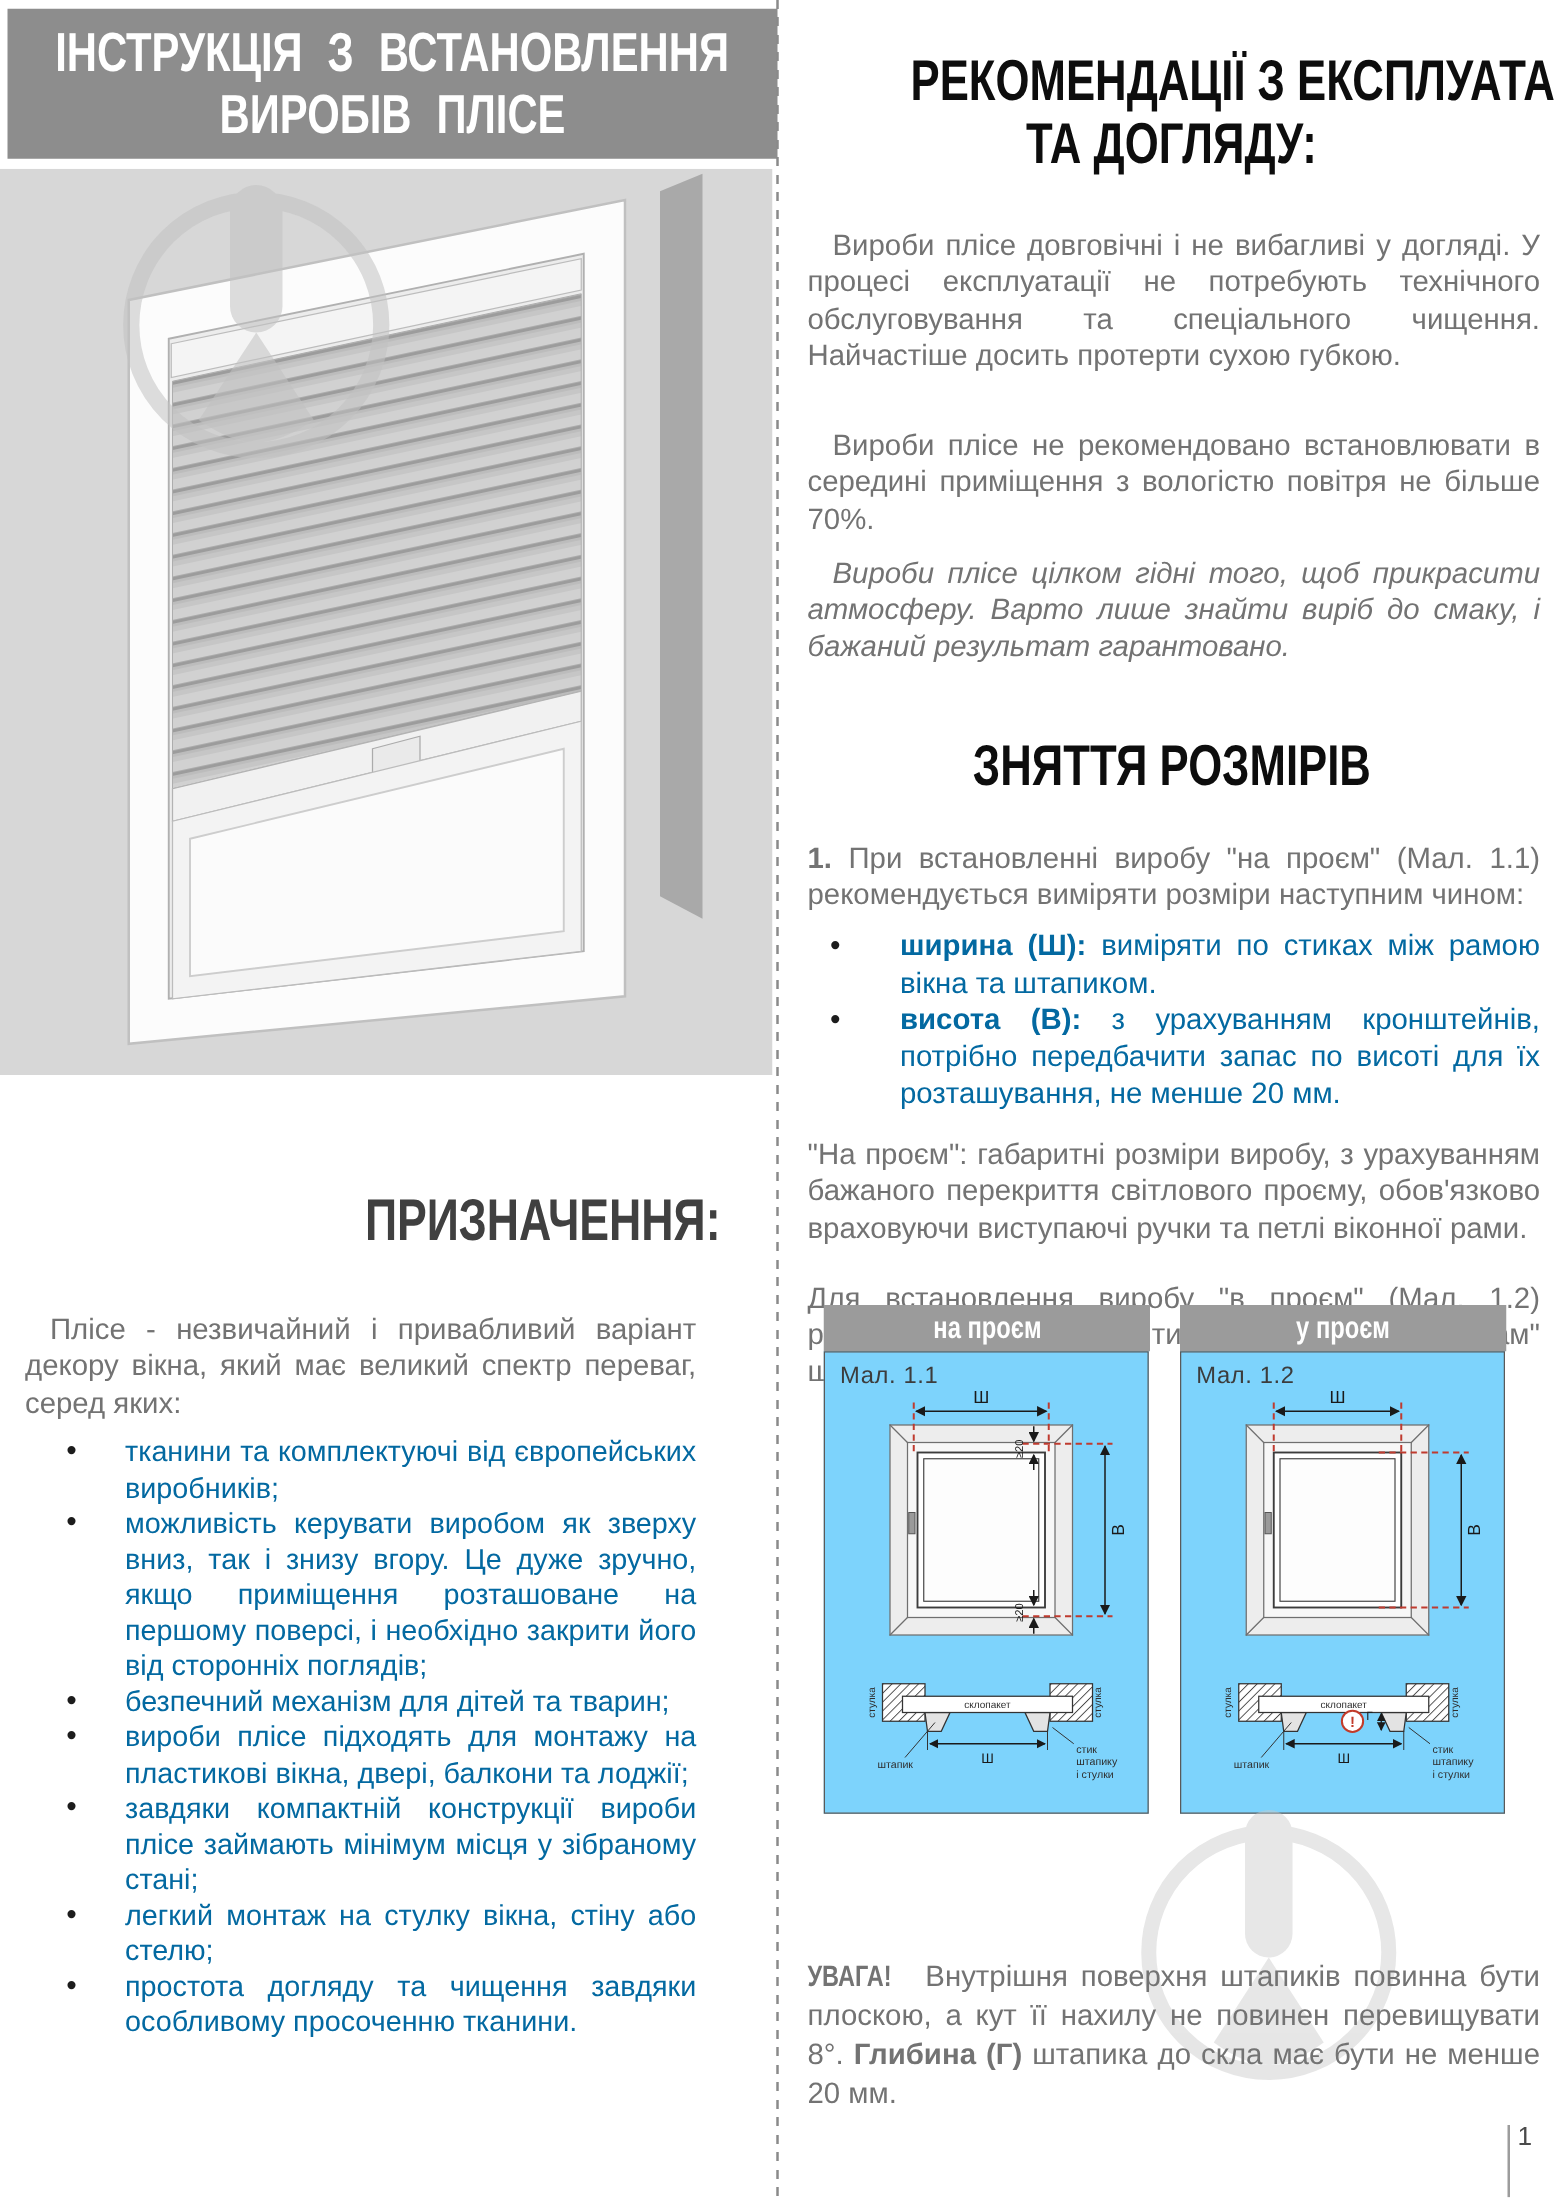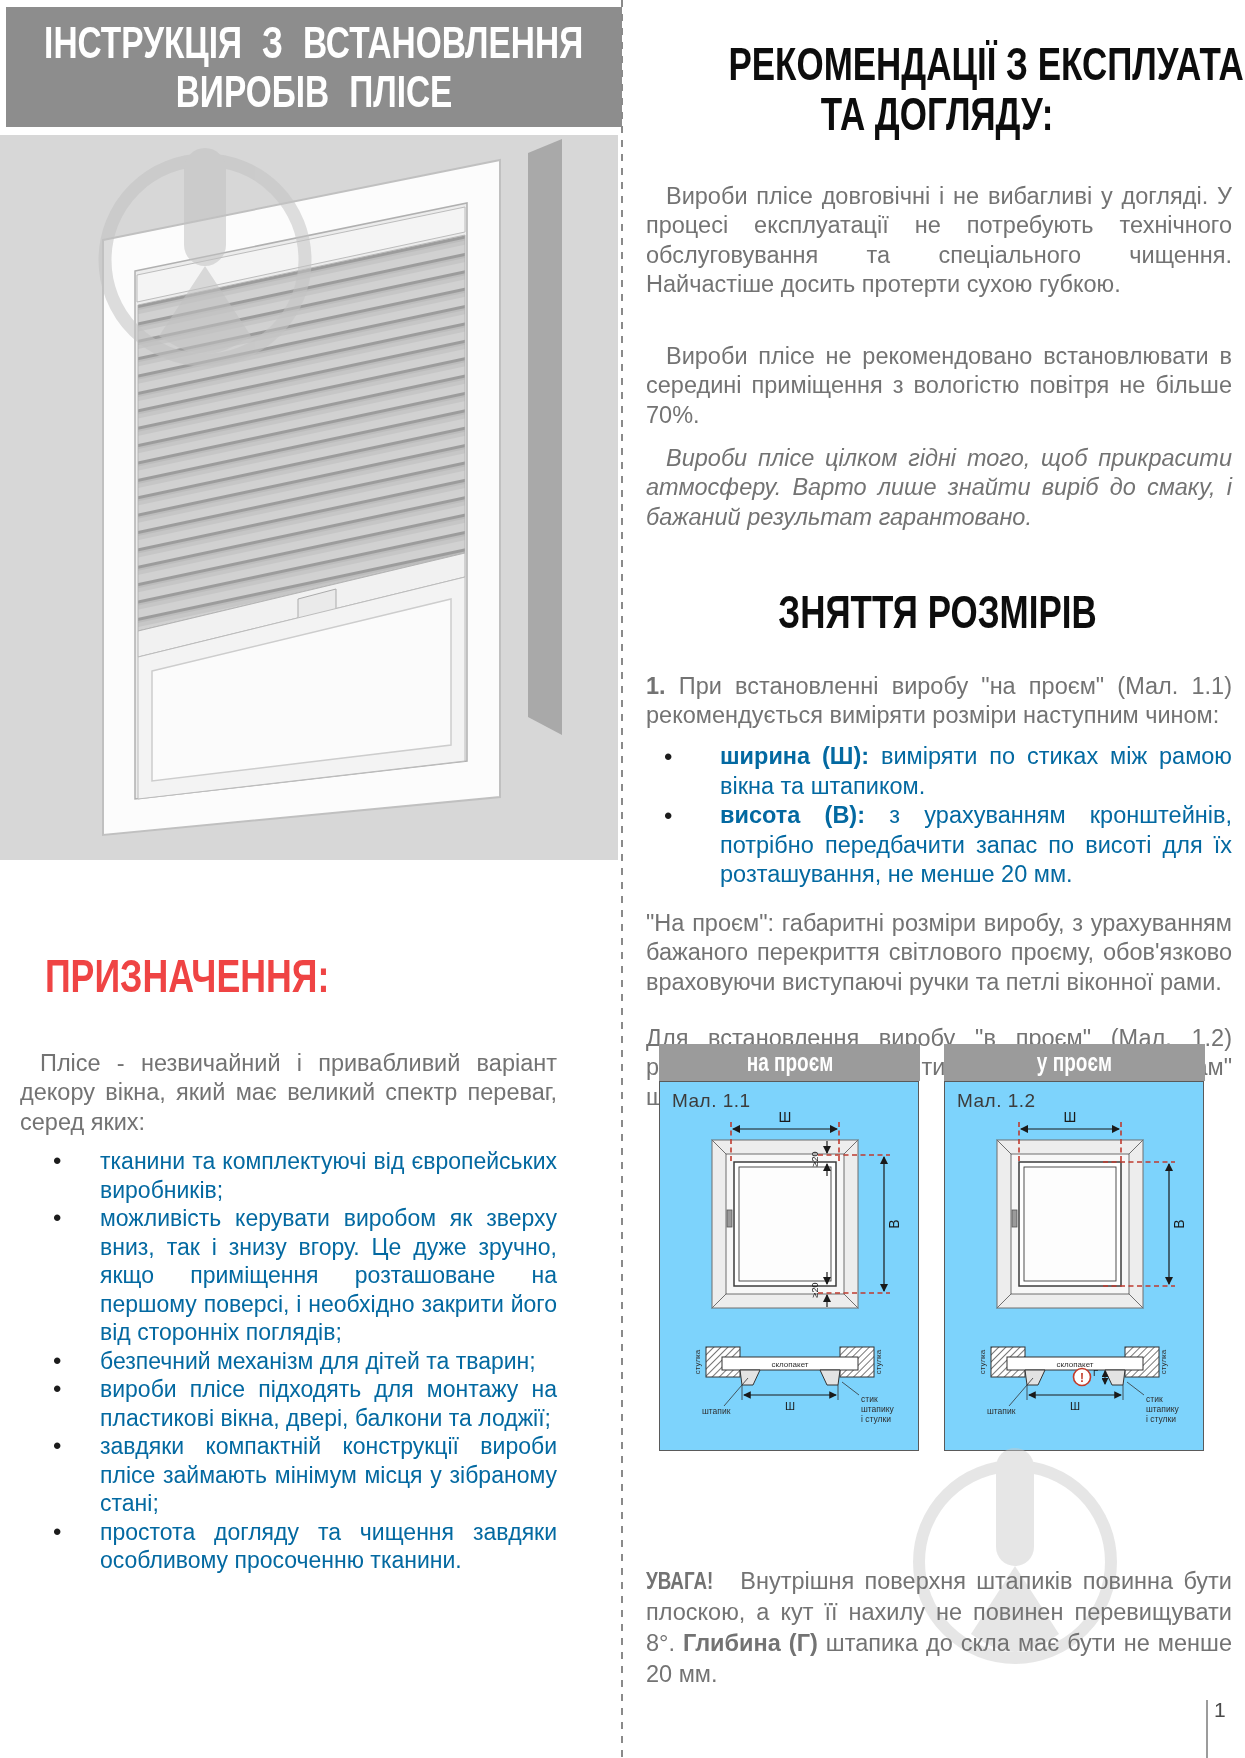--- a/index.html
+++ b/index.html
@@ -8,22 +8,22 @@
   svg{font-family:"Liberation Sans",sans-serif;}
   .cond{display:inline-block;transform:scaleX(.76);transform-origin:50% 50%;white-space:nowrap;}
   .cond-inline{display:inline-block;transform:scaleX(.8);transform-origin:0 80%;white-space:nowrap;font-weight:bold;}
 
   
   .title-band{position:absolute;left:6px;top:7px;width:616px;height:120px;background:#8d8d8d;
               display:flex;flex-direction:column;justify-content:center;align-items:center;
               color:#fff;font-weight:bold;font-size:44px;line-height:1.12;text-align:center;}
   .band-line{word-spacing:14px;}
   .photo-wrap{position:absolute;left:0;top:135px;width:618px;height:725px;}
-  .h-left{position:absolute;left:0;top:952px;width:621px;text-align:left;
-          font-size:47px;font-weight:bold;color:#ef4444;line-height:1;}
+  .h-left{position:absolute;left:0;top:952px;width:621px;text-align:right;
+          font-size:47px;font-weight:bold;color:#404040;line-height:1;}
   .h-right{position:absolute;left:640px;width:594px;text-align:center;font-size:46px;
            font-weight:bold;color:#0d0d0d;line-height:1.08;}
   .para{position:absolute;text-align:justify;font-size:23.5px;line-height:29.5px;color:#737373;}
   .lc{left:20px;width:537px;}
   .rc{left:646px;width:586px;}
   .indent{text-indent:20px;}
   .ital{font-style:italic;}
   .blist{position:absolute;}
   .blist .item{position:relative;text-align:justify;font-size:23px;line-height:28.5px;color:#0369a1;}
   .blist .item::before{content:"\2022";position:absolute;font-size:24px;color:#1c1c1c;}
@@ -106,20 +106,21 @@
   <div class="h-left"><span class="cond">ПРИЗНАЧЕННЯ:</span></div>
 
   <p class="para lc indent" style="top:1025px;">Плісе - незвичайний і привабливий варіант декору вікна, який має великий спектр переваг, серед яких:</p>
 
   <div class="blist llist">
     <div class="item">тканини та комплектуючі від європейських виробників;</div>
     <div class="item">можливість керувати виробом як зверху вниз, так і знизу вгору. Це дуже зручно, якщо приміщення розташоване на першому поверсі, і необхідно закрити його від сторонніх поглядів;</div>
     <div class="item">безпечний механізм для дітей та тварин;</div>
     <div class="item">вироби плісе підходять для монтажу на пластикові вікна, двері, балкони та лоджії;</div>
     <div class="item">завдяки компактній конструкції вироби плісе займають мінімум місця у зібраному стані;</div>
+    <div class="item">легкий монтаж на стулку вікна, стіну або стелю;</div>
     <div class="item">простота догляду та чищення завдяки особливому просоченню тканини.</div>
   </div>
 
   <div class="divider"></div>
 
   <div class="h-right" style="top:40px;">
     <div><span class="cond">РЕКОМЕНДАЦІЇ З ЕКСПЛУАТАЦІЇ</span></div>
     <div><span class="cond">ТА ДОГЛЯДУ:</span></div>
   </div>
 

